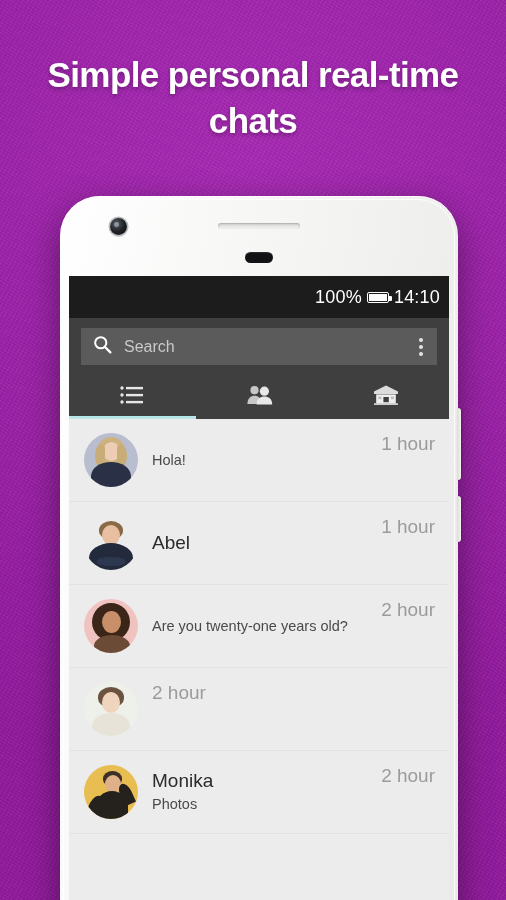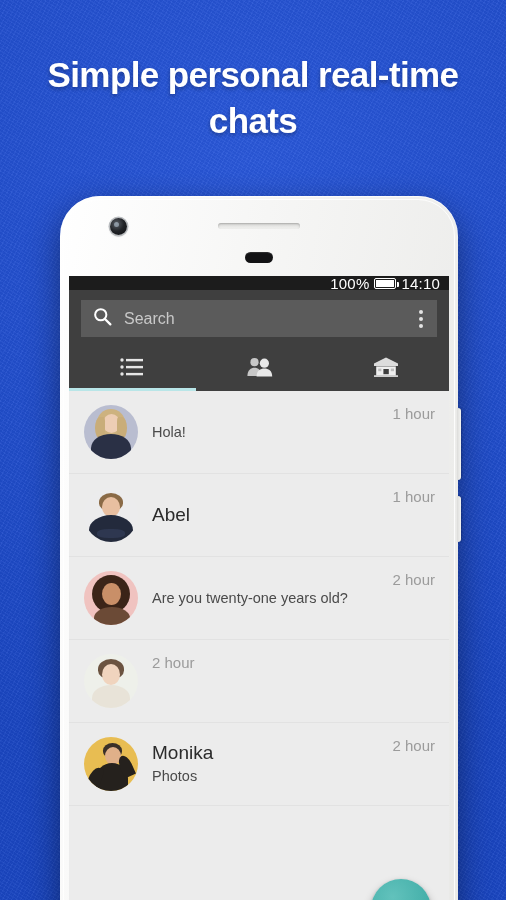--- a/index.html
+++ b/index.html
@@ -8,21 +8,21 @@
     width: 506px;
     height: 900px;
     overflow: hidden;
     font-family: "Liberation Sans", sans-serif;
   }
 
   #screenshot {
     position: relative;
     width: 506px;
     height: 900px;
-    background-color: #1d4ed8;
+    background-color: #a21caf;
     overflow: hidden;
   }
 
   
   #bg-texture {
     position: absolute;
     inset: 0;
     background-image:
       repeating-linear-gradient(32deg, rgba(255,255,255,0.035) 0px, rgba(255,255,255,0.035) 1px, rgba(0,0,0,0.02) 1px, rgba(0,0,0,0.02) 3px),
       repeating-linear-gradient(118deg, rgba(255,255,255,0.03) 0px, rgba(255,255,255,0.03) 1px, rgba(0,0,0,0.025) 1px, rgba(0,0,0,0.025) 4px),
@@ -124,29 +124,29 @@
     top: 80px;
     width: 380px;
     height: 652px;
     background: #ececec;
     overflow: hidden;
     box-shadow: inset 0 0 0 1px rgba(0,0,0,0.35);
   }
 
   
   #status-bar {
-    height: 14px;
+    height: 42px;
     background: #1c1c1c;
     display: flex;
     align-items: center;
     justify-content: flex-end;
     padding-right: 9px;
     gap: 5px;
     color: #ffffff;
-    font-size: 15px;
+    font-size: 18px;
     letter-spacing: 0.2px;
   }
   #battery-icon {
     position: relative;
     width: 22px; height: 11px;
     border: 1.5px solid #ffffff;
     border-radius: 2px;
     display: inline-block;
   }
   #battery-icon::before {
@@ -254,21 +254,21 @@
     font-size: 14.5px;
     color: #4a4a4a;
     line-height: 22px;
     margin-top: 0;
     white-space: nowrap;
     overflow: hidden;
     text-overflow: ellipsis;
   }
   .chat-preview.emoji { font-size: 18px; letter-spacing: 1px; }
   .chat-time {
-    font-size: 15px;
+    font-size: 19px;
     color: #9b9b9b;
     align-self: flex-start;
     margin-top: 3px;
     white-space: nowrap;
   }
 
   
   #fab {
     position: absolute;
     right: 18px;

